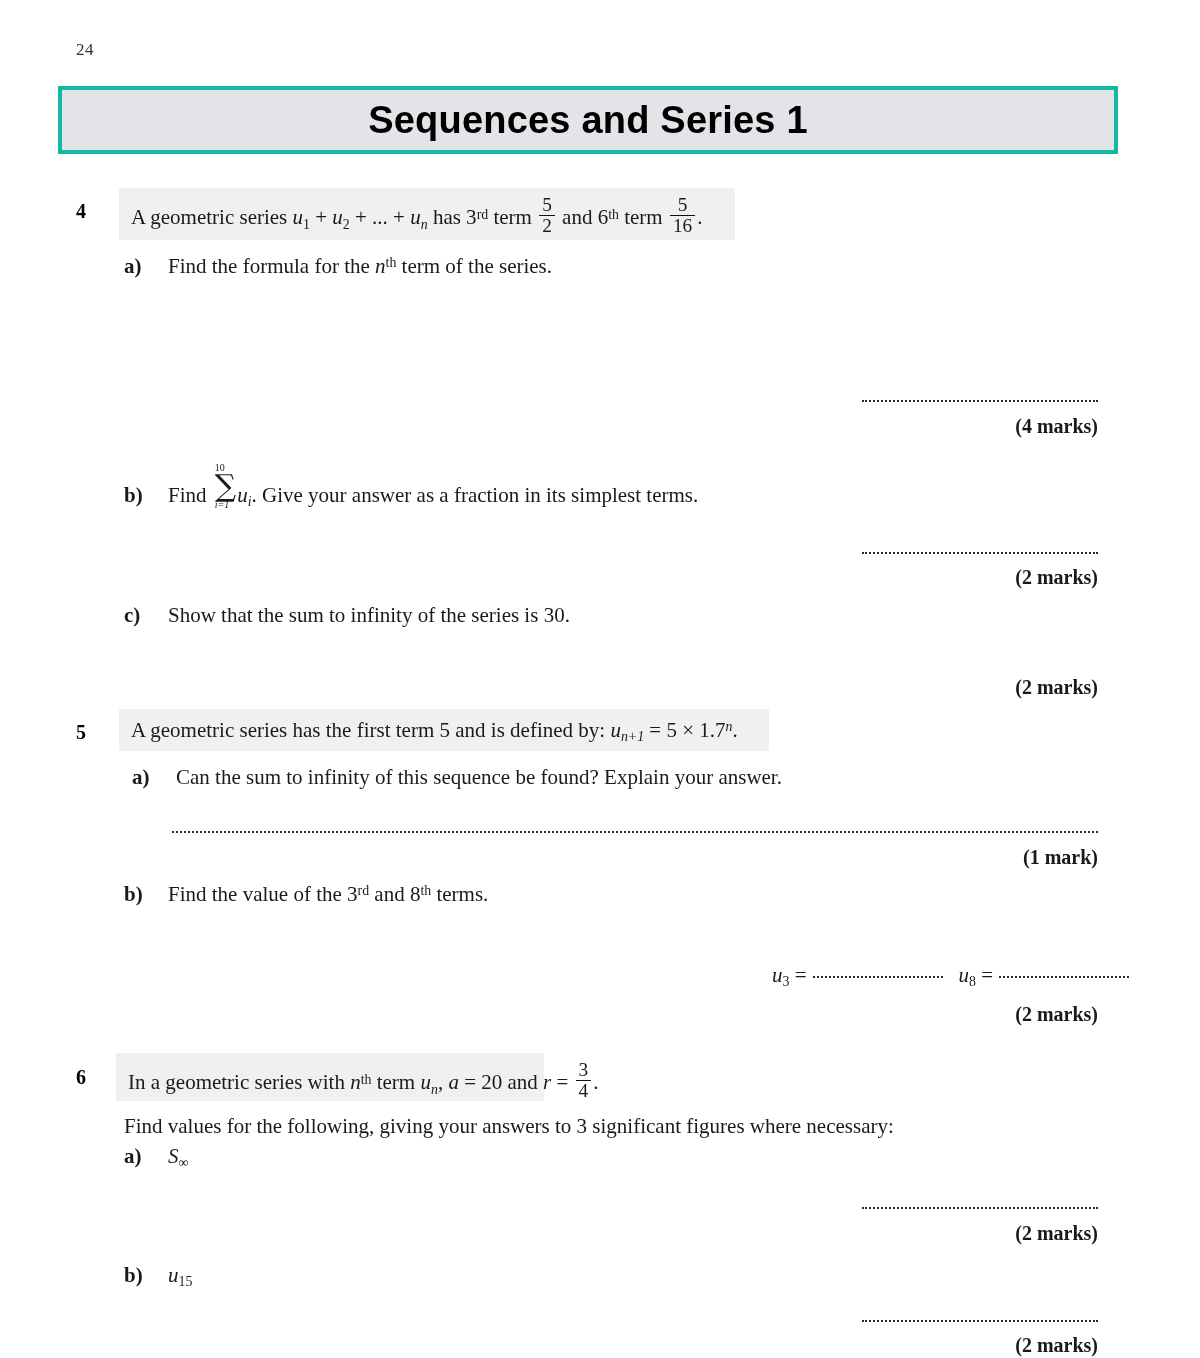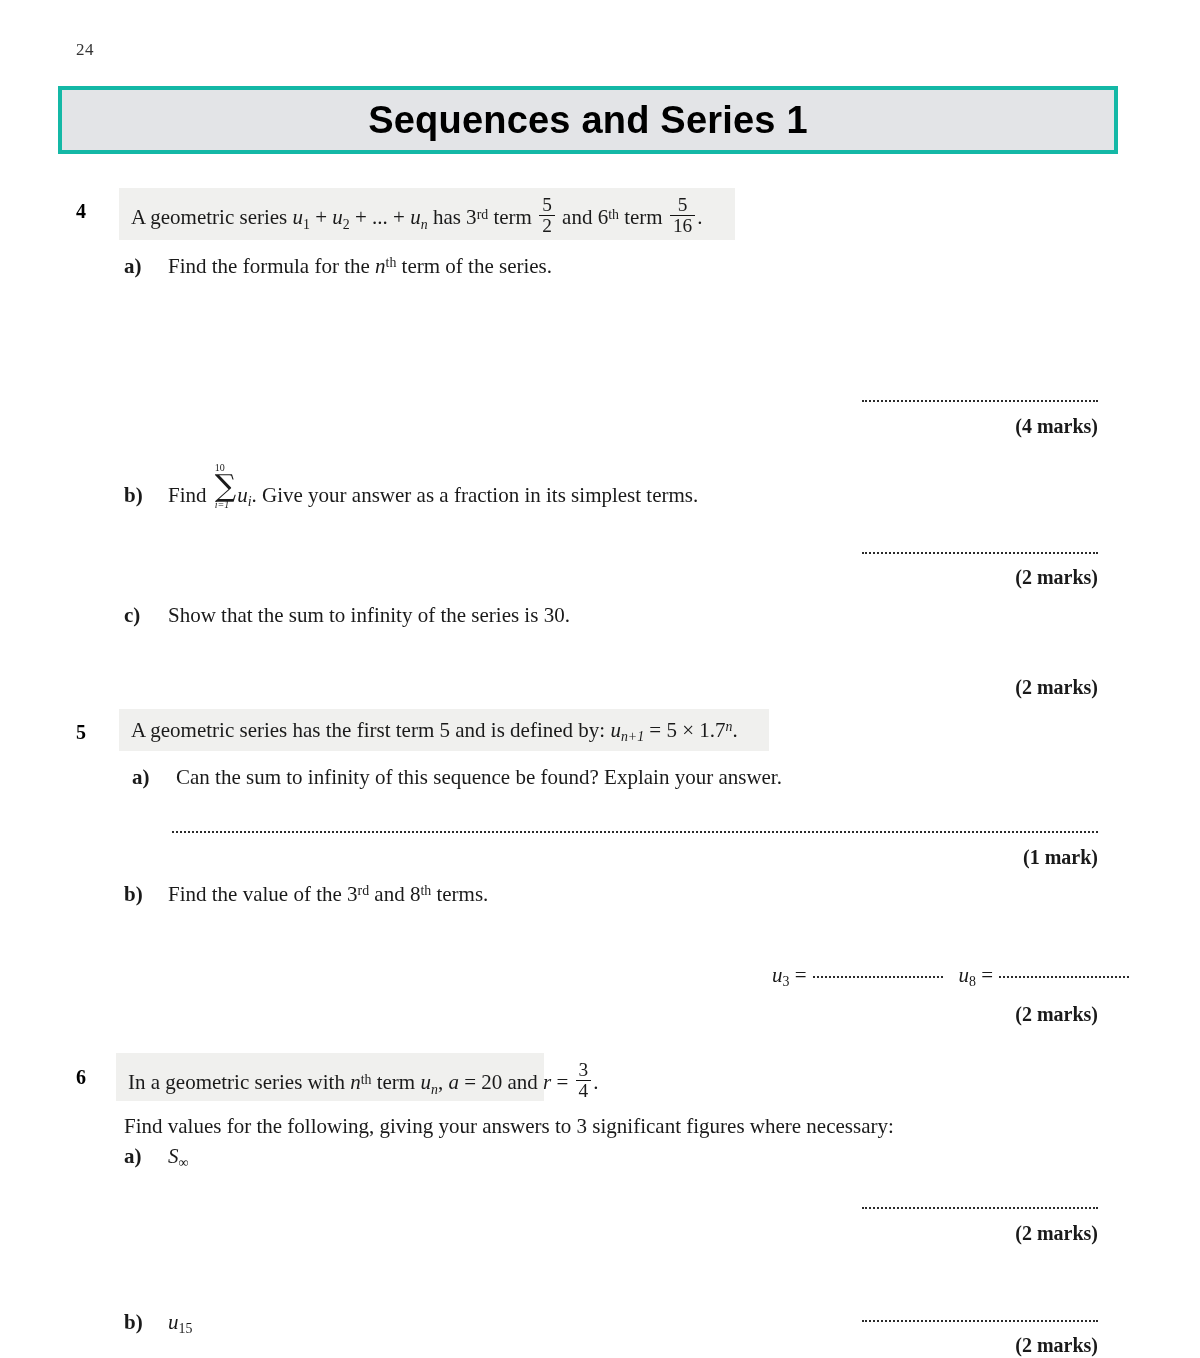--- a/index.html
+++ b/index.html
@@ -223,18 +223,18 @@
 
 <div class="part" style="left:124px; top:1114px;">Find values for the following, giving your answers to 3 significant figures where necessary:</div>
 
 <div class="part" style="left:124px; top:1144px;">
   <span class="lbl">a)</span><i>S</i><span class="sub sub-up">∞</span>
 </div>
 
 <div class="dots" style="left:862px; top:1207px; width:236px;"></div>
 <div class="marks" style="top:1222px;">(2 marks)</div>
 
-<div class="part" style="left:124px; top:1263px;margin-top:47px;">
+<div class="part" style="left:124px; top:1263px;">
   <span class="lbl">b)</span><i>u</i><span class="sub sub-up">15</span>
 </div>
 
 <div class="dots" style="left:862px; top:1320px; width:236px;"></div>
 <div class="marks" style="top:1334px;">(2 marks)</div>
 
 </body></html>

